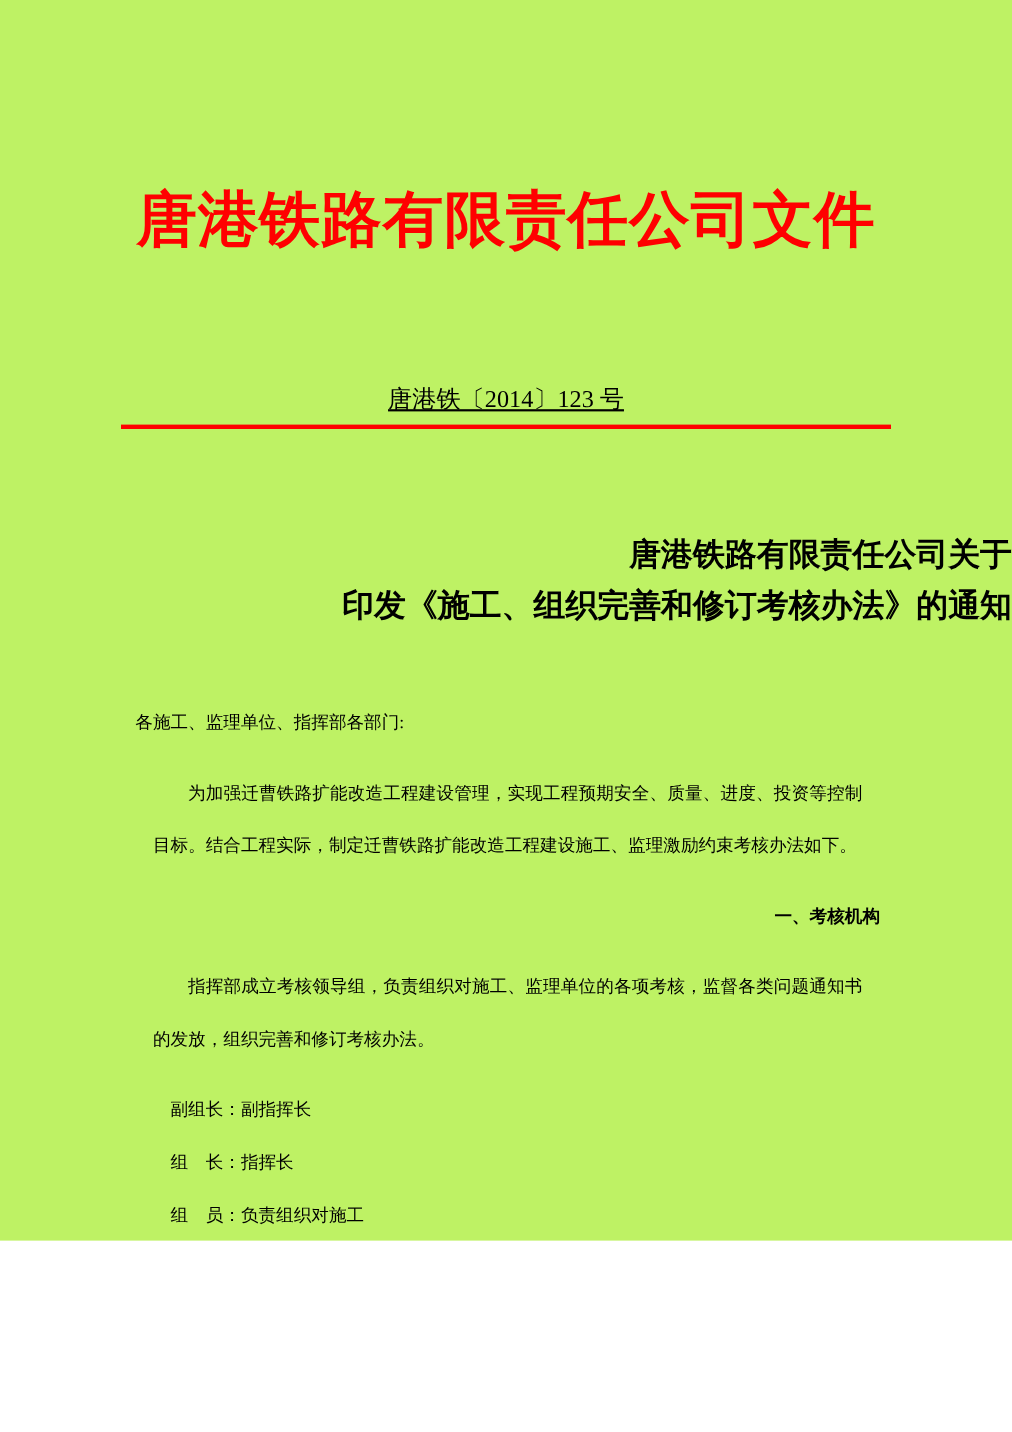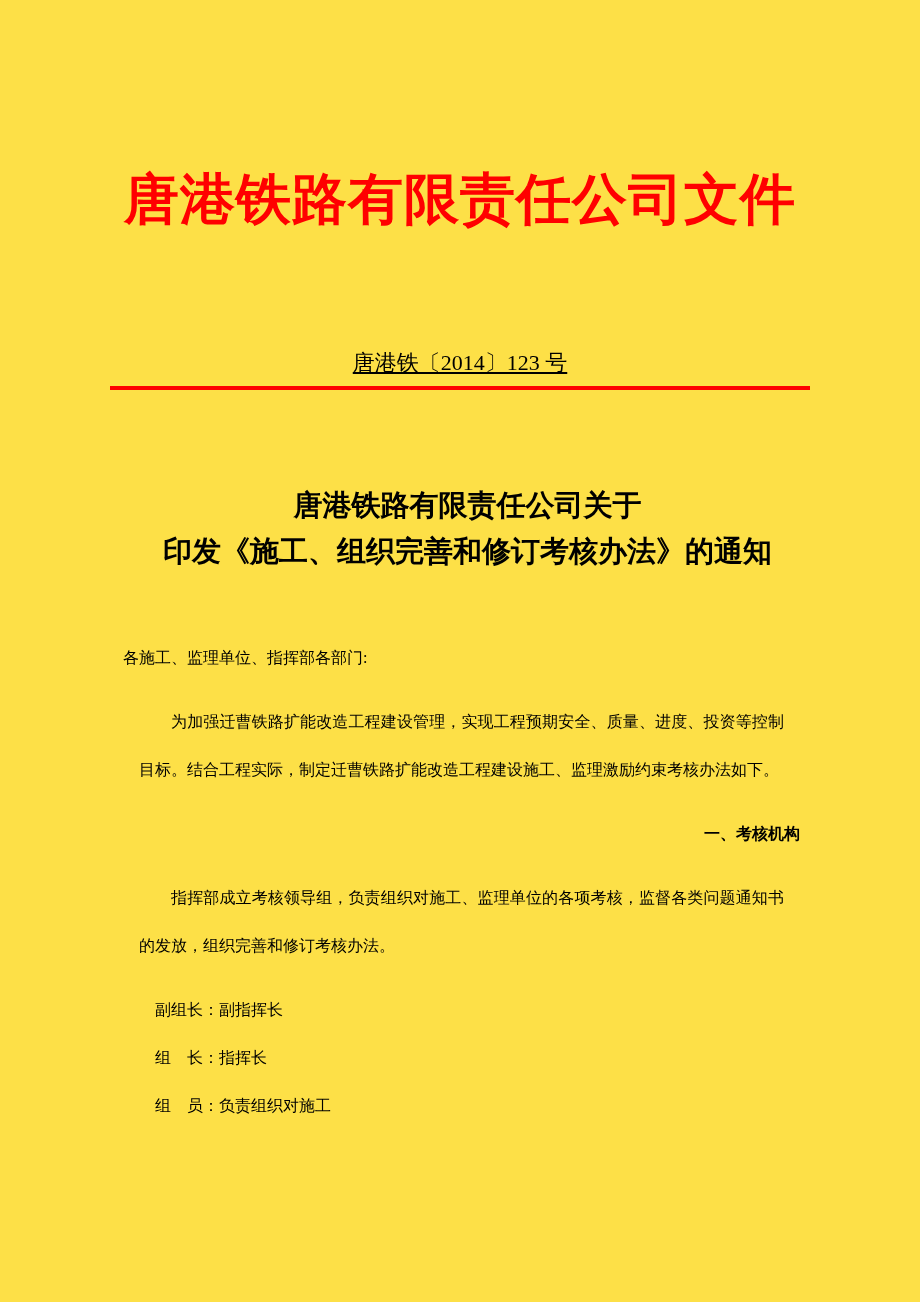--- a/index.html
+++ b/index.html
@@ -3,23 +3,23 @@
 <meta charset="utf-8">
 <style>
   html, body {
     margin: 0;
     padding: 0;
     background: #ffffff;
   }
   .page {
     position: relative;
     width: 920px;
-    height: 1302px;
+    height: 1128px;
     margin: 0 auto;
-    background: #fde047;
+    background: #bef264;
     font-family: "Liberation Serif", "DejaVu Serif", serif;
     color: #000000;
     overflow: hidden;
     box-sizing: border-box;
   }
   .banner {
     margin: 160px 0 0 0;
     text-align: center;
     color: #ff0000;
     font-size: 55px;
@@ -38,21 +38,21 @@
   .red-line {
     display: block;
     width: 700px;
     height: 4px;
     margin: 8px auto 0 auto;
     background: #ff0000;
     border: none;
   }
   .doc-title {
     margin: 92px 0 0 15px;
-    text-align: center;
+    text-align: right;
     font-size: 29px;
     font-weight: bold;
     line-height: 46px;
   }
   .content {
     margin: 60px 120px 0 123px;
     font-size: 16px;
     line-height: 48px;
   }
   .salutation {

